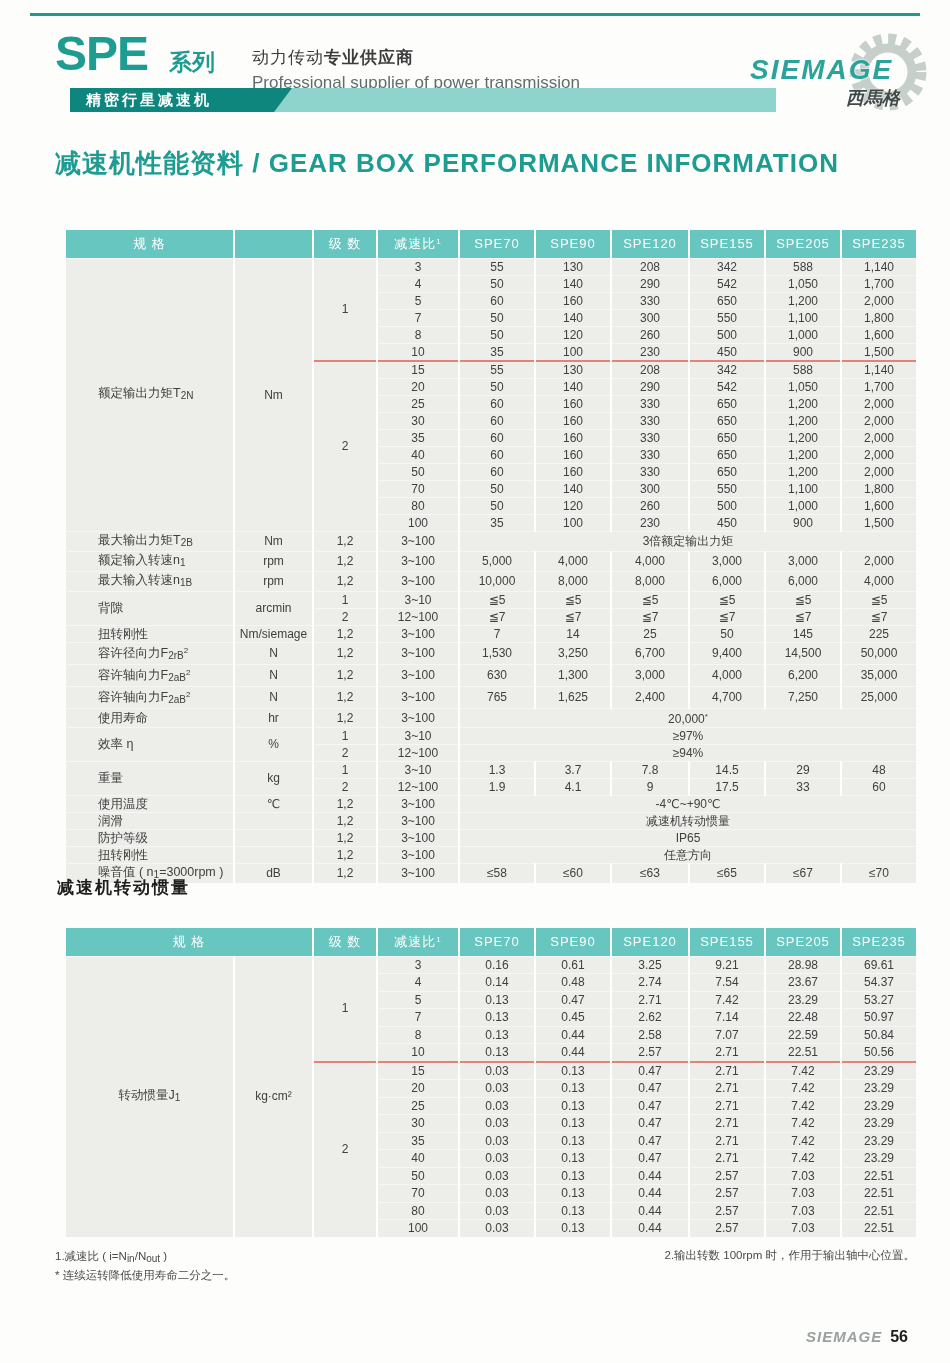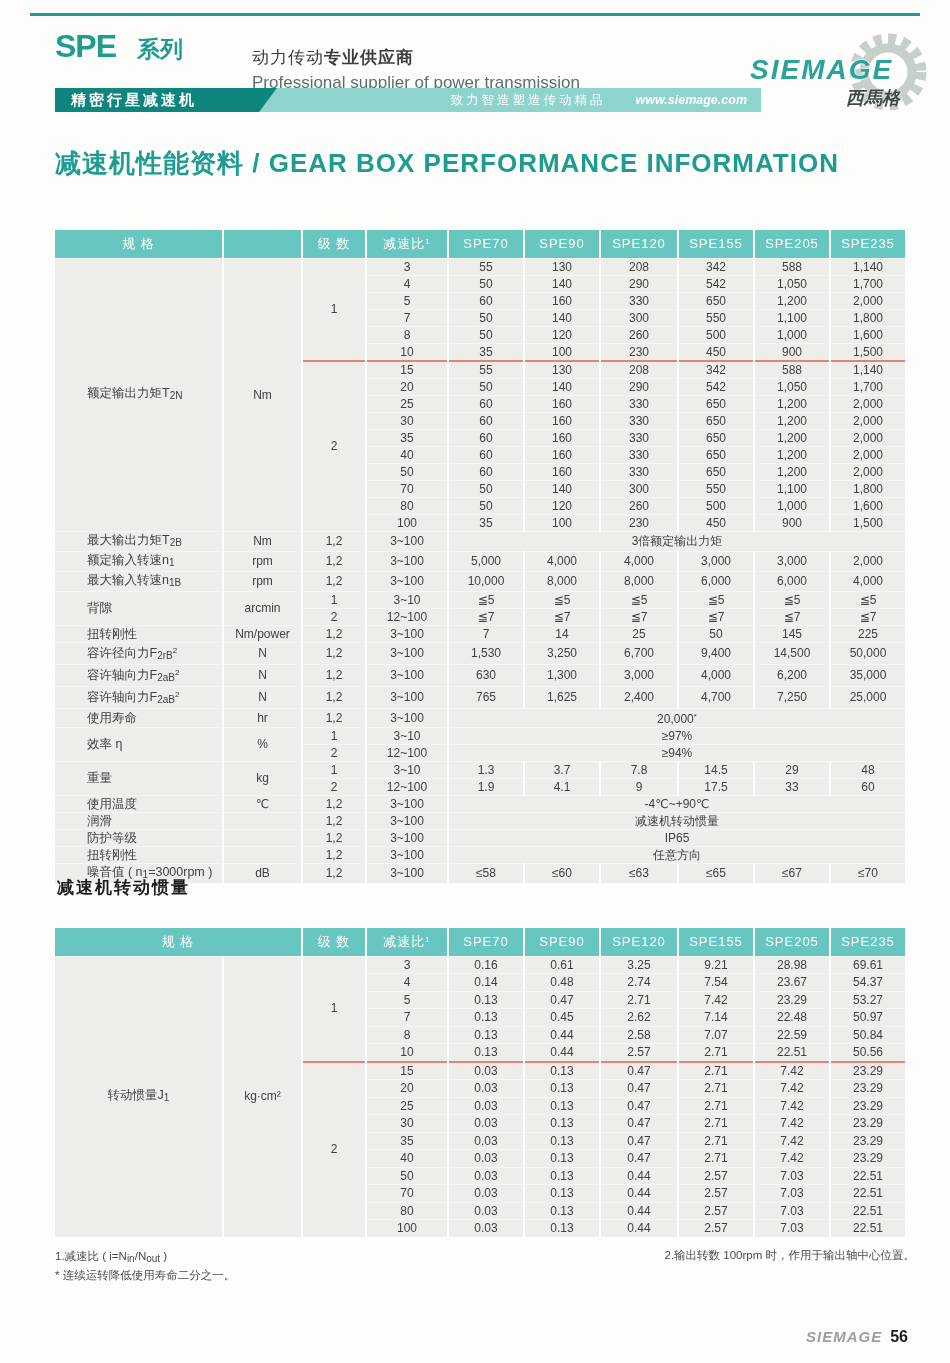--- a/index.html
+++ b/index.html
@@ -6,46 +6,46 @@
     --teal:#1e9a90; --header-teal:#68c6c0; --banner-dark:#0e867d;
     --strip:#8fd3cd; --red:#e0837a; --cell:#edeeea;
   }
   *{margin:0;padding:0;box-sizing:border-box}
   body{background:#ffffff;font-family:"Liberation Sans","DejaVu Sans",sans-serif;}
   .page{position:relative;width:950px;height:1363px;background:#fdfdfc;overflow:hidden}
 
   .top-rule{position:absolute;left:30px;top:13px;width:890px;height:3px;background:var(--teal)}
 
   .spe-block{position:absolute;left:55px;top:30px;color:#1f9c92;white-space:nowrap}
-  .spe{font-size:32px;font-weight:800;line-height:1;letter-spacing:-1px}
+  .spe{font-size:48px;font-weight:800;line-height:1;letter-spacing:-1px}
   .series-cn{font-size:23px;font-weight:600;margin-left:21px}
 
   .slogan{position:absolute;left:252px;top:46px}
   .slogan-cn{font-size:17px;color:#3c3c3c;letter-spacing:1px}
   .slogan-cn .bold{font-weight:700}
   .slogan-en{font-size:17px;color:#5e6e6c;margin-top:4px}
 
-  .banner{position:absolute;left:55px;top:88px;width:706px;height:24px;background:var(--strip)}
+  .banner{position:absolute;left:70px;top:88px;width:706px;height:24px;background:var(--strip)}
   .banner-dark{position:absolute;left:0;top:0;height:100%;width:222px;background:var(--banner-dark);
     clip-path:polygon(0 0,100% 0,calc(100% - 18px) 100%,0 100%);
     display:flex;align-items:center;padding-left:16px;color:#fff;font-weight:700;font-size:15px;letter-spacing:3px}
   .banner-light{position:absolute;right:14px;top:0;height:100%;display:flex;align-items:center;gap:30px;color:#fff}
   .strip-text{font-size:12.5px;letter-spacing:3px}
   .website{font-size:12.5px;font-style:italic;font-weight:700}
 
   .logo{position:absolute;right:14px;top:26px;width:186px;height:92px}
   .gear{position:absolute;right:0;top:0}
   .logo-text{position:absolute;left:0;top:28px;font-size:28px;font-weight:800;font-style:italic;color:#2ba39a;letter-spacing:2px;
     text-shadow:0 0 2px #fff,0 0 2px #fff}
   .logo-cn{position:absolute;left:96px;top:60px;font-size:18px;font-style:italic;font-weight:700;color:#3f4a48;
     text-shadow:0 0 2px #fff}
 
   .page-title{position:absolute;left:55px;top:146px;font-size:26px;font-weight:700;color:#1e9c92;letter-spacing:1px}
 
-  table{position:absolute;left:55px;border-collapse:collapse;table-layout:fixed;width:850px}
+  table{position:absolute;left:66px;border-collapse:collapse;table-layout:fixed;width:850px}
   #table1{top:230px}
   #table2{top:928px}
   th{background:var(--header-teal);color:#fff;font-weight:400;font-size:13px;height:28px;
      border-left:2px solid #fff;letter-spacing:1px}
   th:first-child{border-left:none}
   td{background:var(--cell);color:#404040;font-size:12px;text-align:center;height:16px;line-height:16px;
      border-left:2px solid #fff;border-top:1px solid #f6f7f4;padding:0 1px;white-space:nowrap}
   td.lbl{text-align:left;padding-left:32px;border-left:none;font-size:12.5px}
   td.lbl2{text-align:center;border-left:none;font-size:12.5px}
   tr.s2 > td{border-top:2px solid var(--red)}
@@ -76,24 +76,20 @@
 
   <div class="slogan">
     <div class="slogan-cn">
       <span>动力传动</span><span class="bold">专业供应商</span>
     </div>
     <div class="slogan-en">Professional supplier of power transmission</div>
   </div>
 
   <div class="banner">
     <div class="banner-dark">精密行星减速机</div>
-    <div class="banner-light">
-      <span class="strip-text">致力智造塑造传动精品</span>
-      <span class="website">www.siemage.com</span>
-    </div>
   </div>
 
   <div class="logo">
     <svg class="gear" width="126" height="92" viewBox="0 0 126 92">
       <circle cx="78" cy="46" r="32" fill="none" stroke="#c6cfca" stroke-width="13" stroke-dasharray="7.5 6.2"></circle>
       <circle cx="78" cy="46" r="24" fill="none" stroke="#c6cfca" stroke-width="9"></circle>
     </svg>
     <span class="logo-text">SIEMAGE</span>
     <span class="logo-cn">西馬格</span>
   </div>
@@ -324,21 +320,21 @@
           <td>12~100</td>
           <td>≦7</td>
           <td>≦7</td>
           <td>≦7</td>
           <td>≦7</td>
           <td>≦7</td>
           <td>≦7</td>
         </tr>
         <tr>
           <td class="lbl">扭转刚性</td>
-          <td>Nm/power</td>
+          <td>Nm/siemage</td>
           <td>1,2</td>
           <td>3~100</td>
           <td>7</td>
           <td>14</td>
           <td>25</td>
           <td>50</td>
           <td>145</td>
           <td>225</td>
         </tr>
         <tr>

